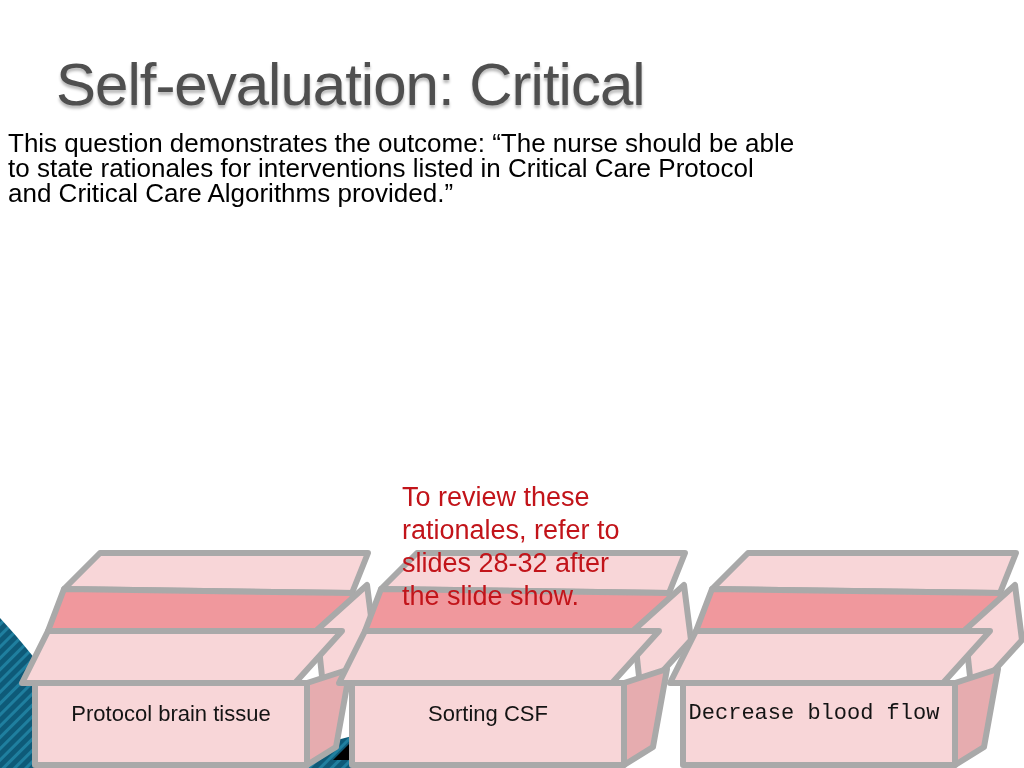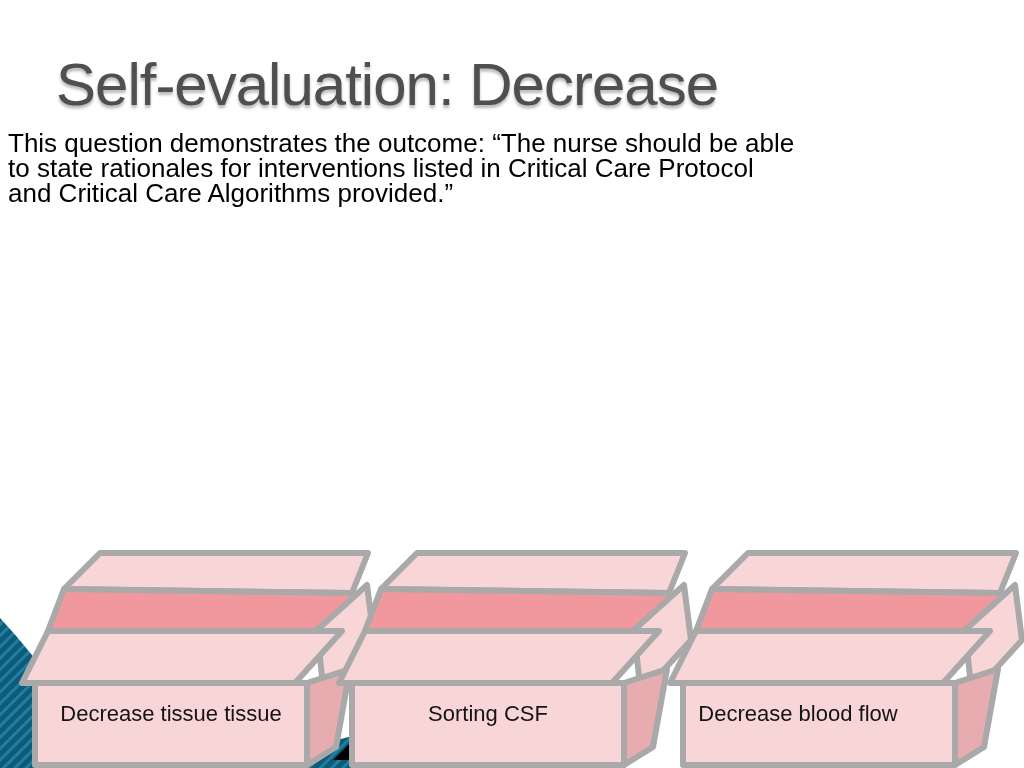--- a/index.html
+++ b/index.html
@@ -41,21 +41,21 @@
   .box-svg.pos-1 { left:317px; }
   .box-svg.pos-2 { left:648px; }
 
   .box-label {
     position:absolute; top:701px; width:272px;
     text-align:center; font-size:22px; color:#141414;
     z-index:2;
   }
   .box-label.pos-0 { left:35px; }
   .box-label.pos-1 { left:352px; }
-  .box-label.pos-2 { left:662px; }
+  .box-label.pos-2 { left:678px;font-family:Liberation Mono, monospace; }
 
   .openbox-part { stroke:var(--box-stroke,#a9a9a9); stroke-width:6; stroke-linejoin:round; }
   .fill-light { fill:var(--box-light,#f8d6d8); }
   .fill-dark  { fill:var(--box-dark,#f0989d); }
   .fill-side  { fill:var(--box-side,#e6acaf); }
 </style>
 </head>
 <body>
 
 <div class="slide" style="--background: #ffffff; --title-color: #4f4f4f; --body-color: #000000; --note-color: #c2141a; --box-light: #f8d6d8; --box-dark: #f0989d; --box-side: #e6acaf; --box-stroke: #a9a9a9; --teal-dark: #0e5a78; --teal-light: #1f7f9f; --triangle-color: #000000;">
@@ -94,24 +94,28 @@
   <svg class="box-svg pos-0" viewBox="0 0 380 232">
     <use href="#openbox"></use>
   </svg>
   <svg class="box-svg pos-1" viewBox="0 0 380 232">
     <use href="#openbox"></use>
   </svg>
   <svg class="box-svg pos-2" viewBox="0 0 380 232">
     <use href="#openbox"></use>
   </svg>
 
-  <div class="box-label pos-0">Decrease tissue tissue</div>
+  <div class="box-label pos-0">Protocol brain tissue</div>
   <div class="box-label pos-1">Sorting CSF</div>
   <div class="box-label pos-2">Decrease blood flow</div>
 
-  <h1 class="title" style="margin:0;font-weight:normal;">Self-evaluation: Decrease</h1>
+  <h1 class="title" style="margin:0;font-weight:normal;">Self-evaluation: Critical</h1>
 
   <div class="body-text">This question demonstrates the outcome: “The nurse should be able
 to state rationales for interventions listed in Critical Care Protocol
 and Critical Care Algorithms provided.”</div>
 
+  <div class="note-text">To review these
+rationales, refer to
+slides 28-32 after
+the slide show.</div>
 
 </div>
 
 </body></html>

